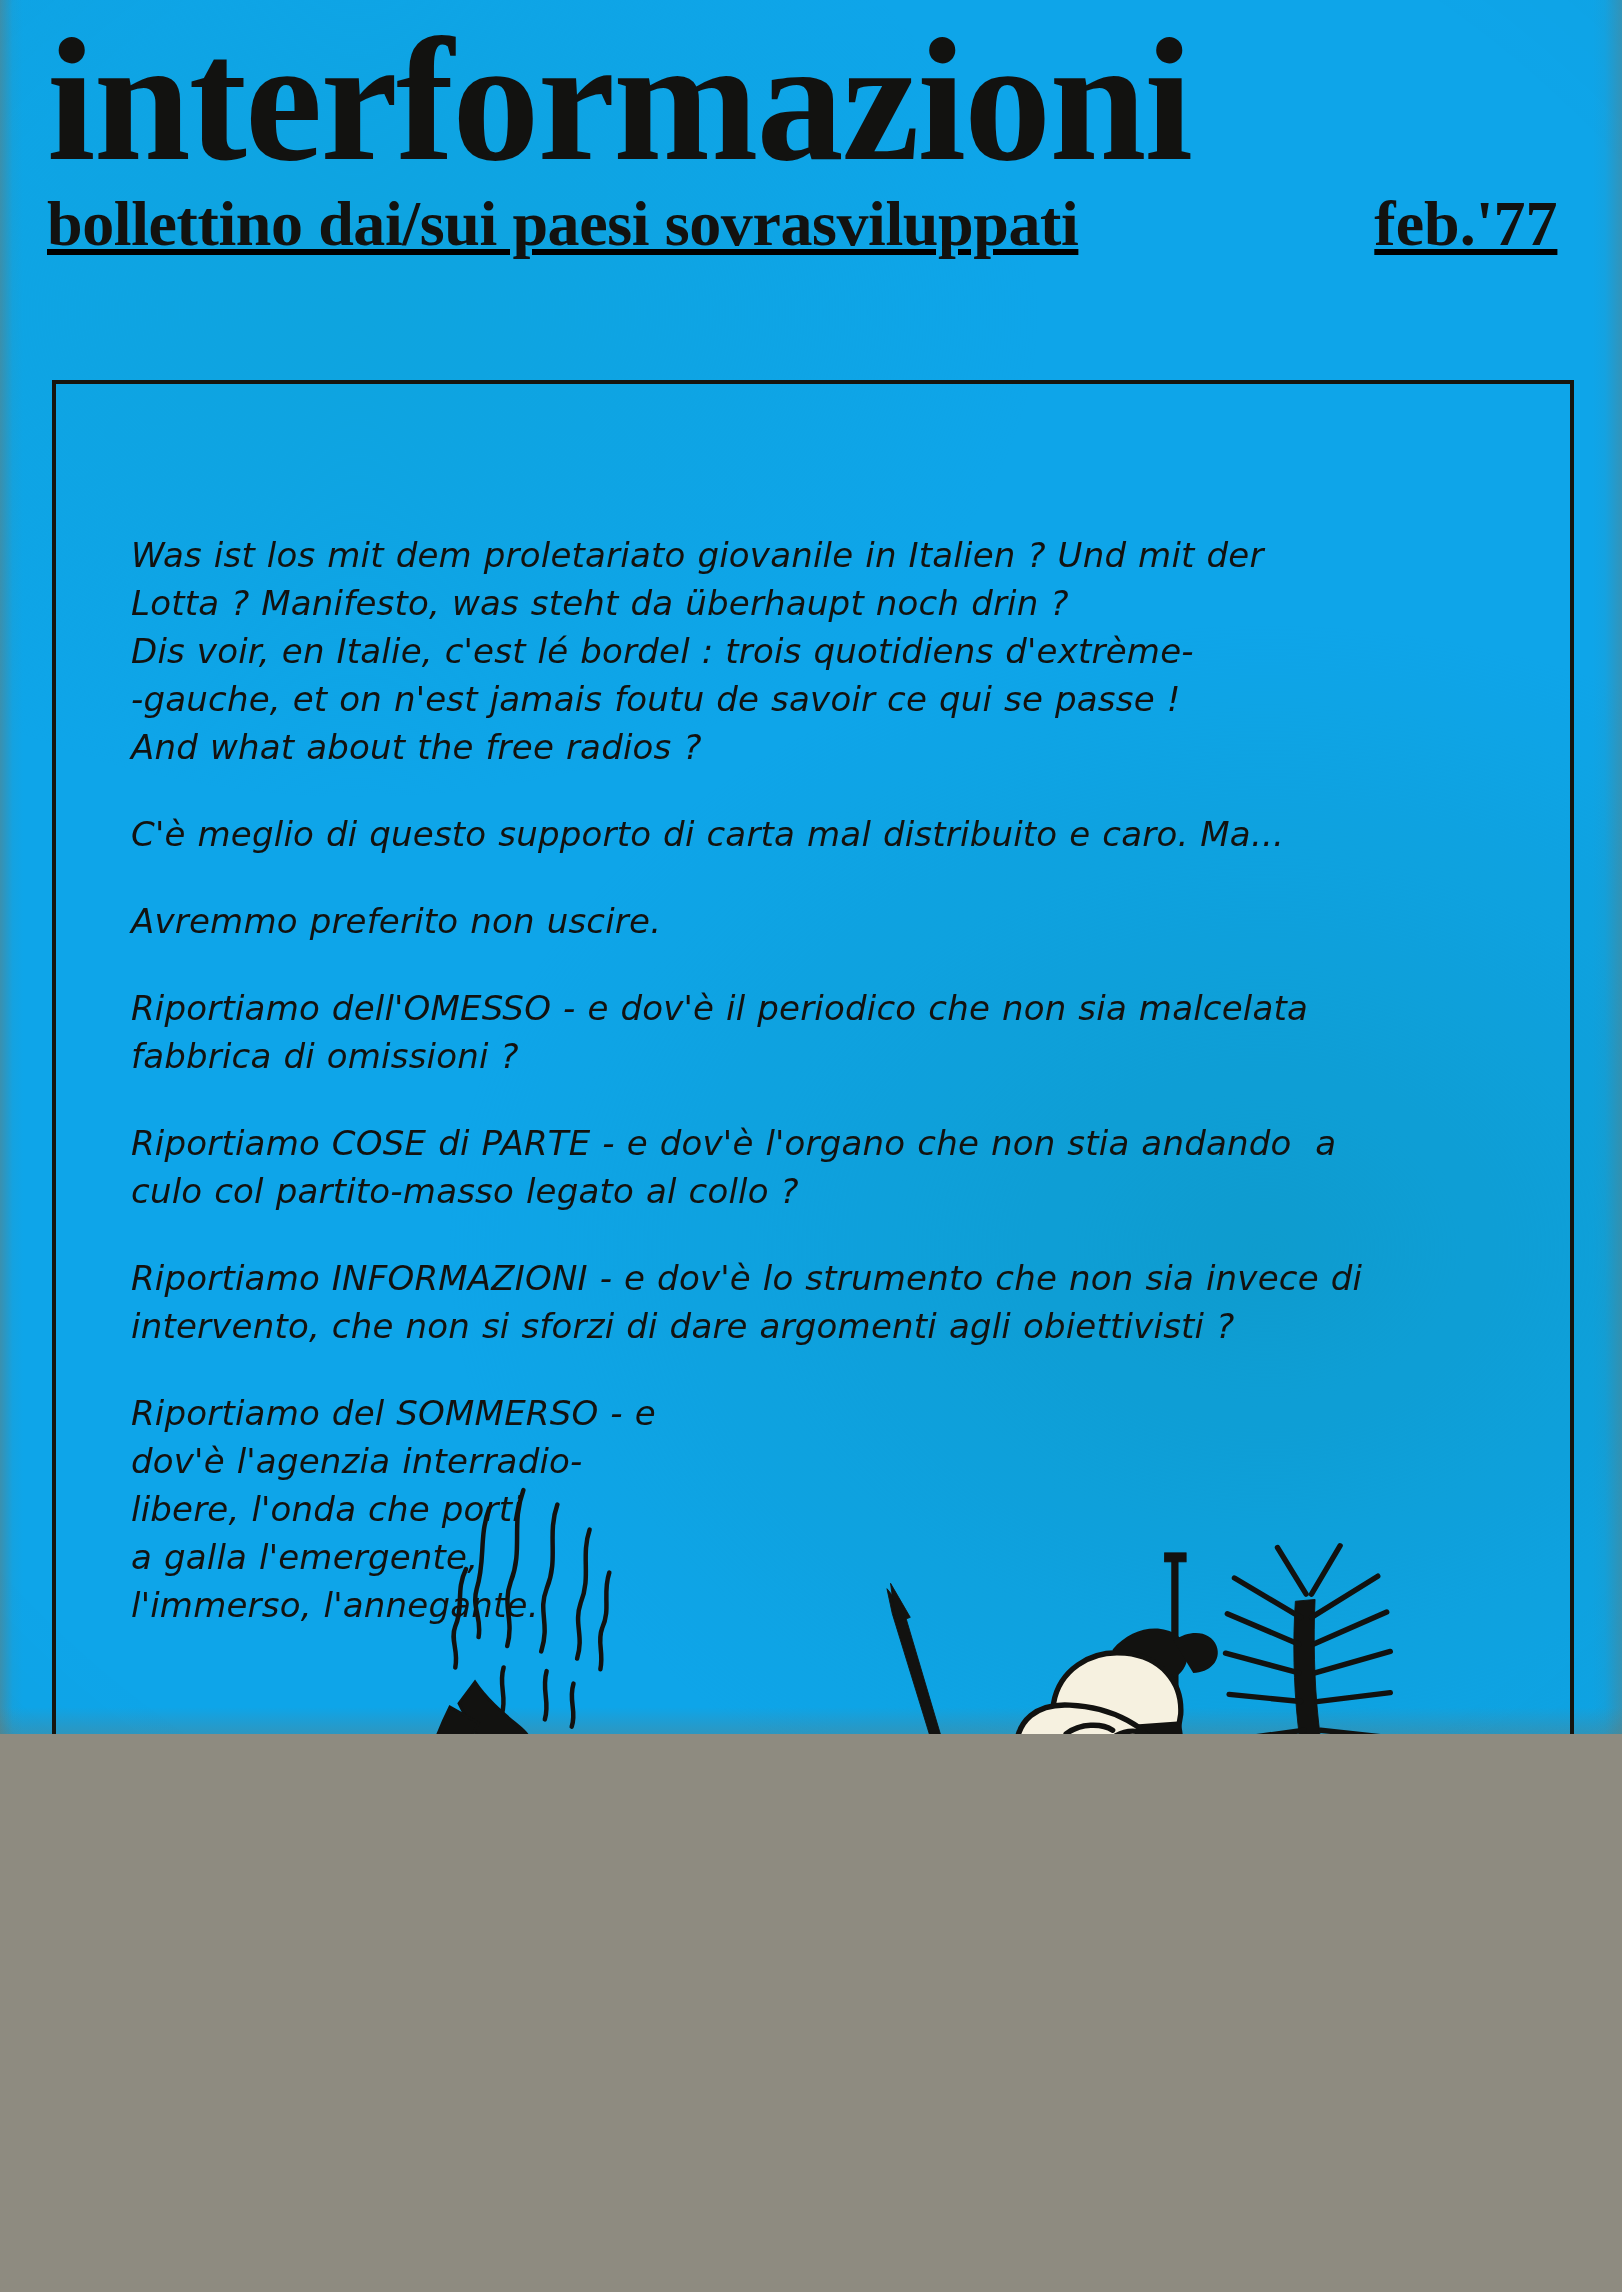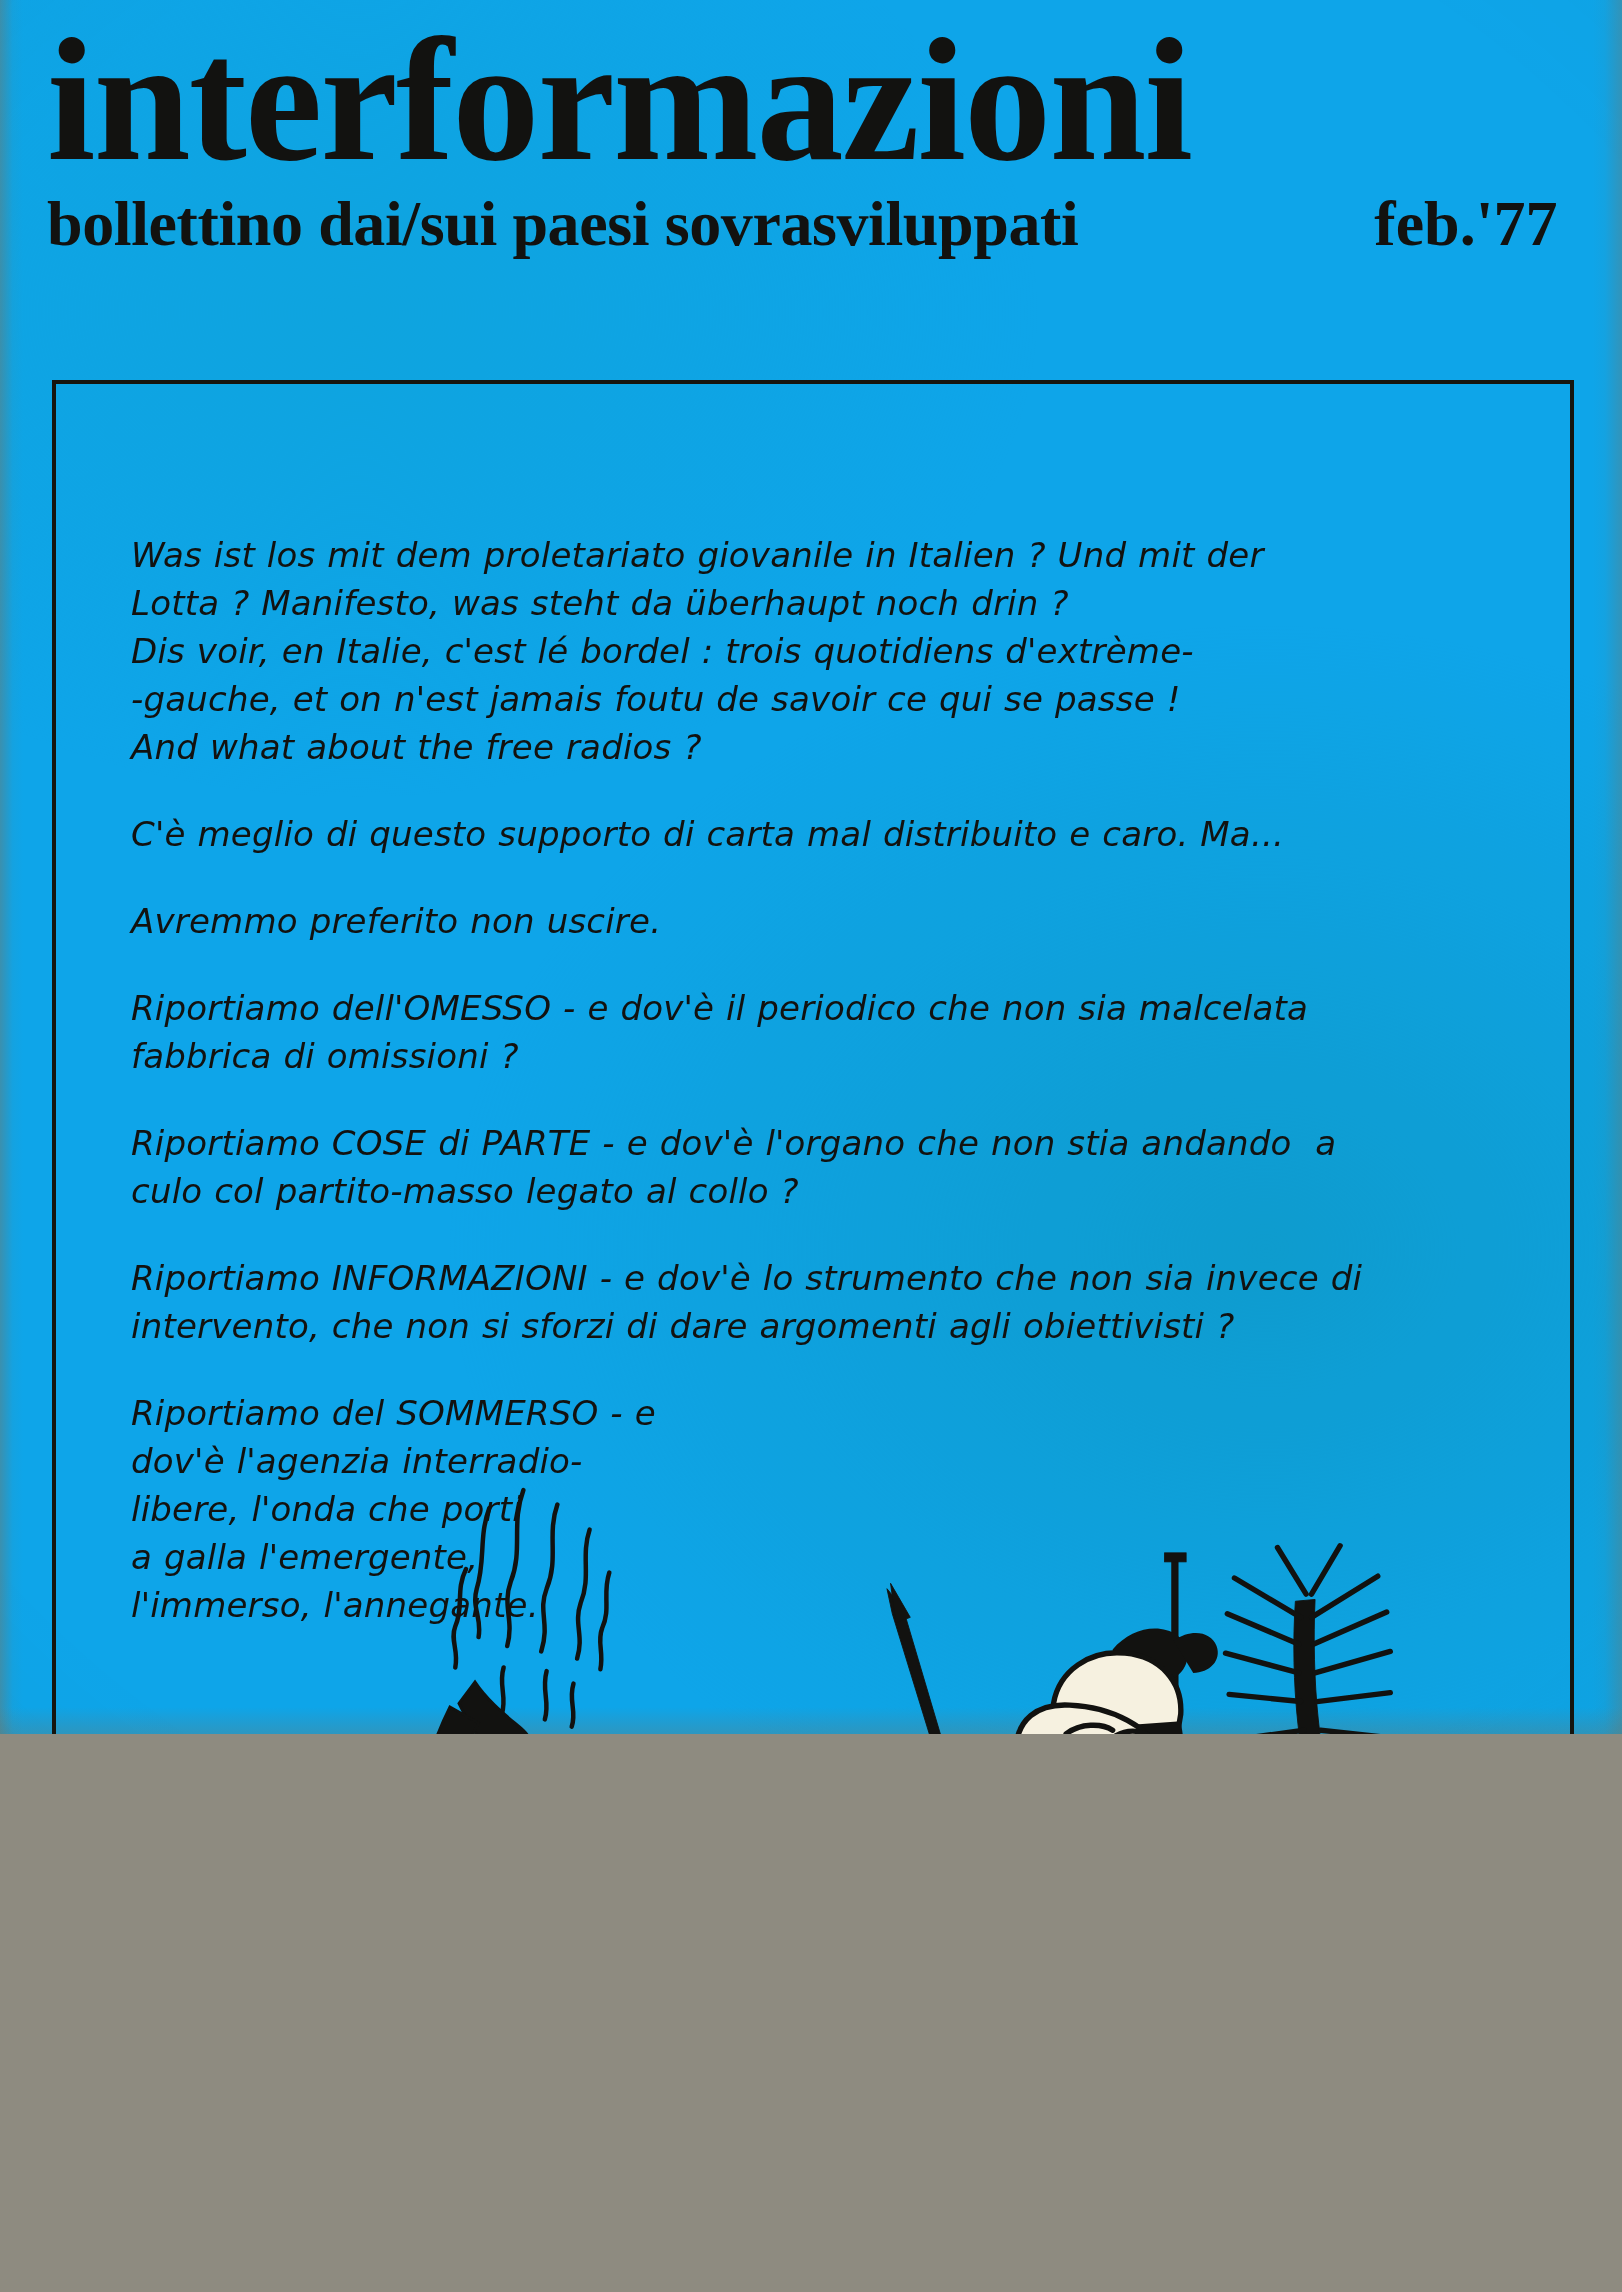--- a/index.html
+++ b/index.html
@@ -68,20 +68,21 @@
     white-space: nowrap;
     margin: 0;
     padding: 0;
   }
   .masthead-sub {
     display: flex;
     align-items: baseline;
     justify-content: space-between;
     width: 1514px;
     margin-top: 5.4px;
+    text-decoration: underline;
   }
   .masthead-subtitle {
     font-family: "Liberation Serif", "DejaVu Serif", serif;
     font-weight: 700;
     font-size: 64px;
     line-height: 1;
     letter-spacing: -0.4px;
     color: #121210;
     white-space: nowrap;
   }

